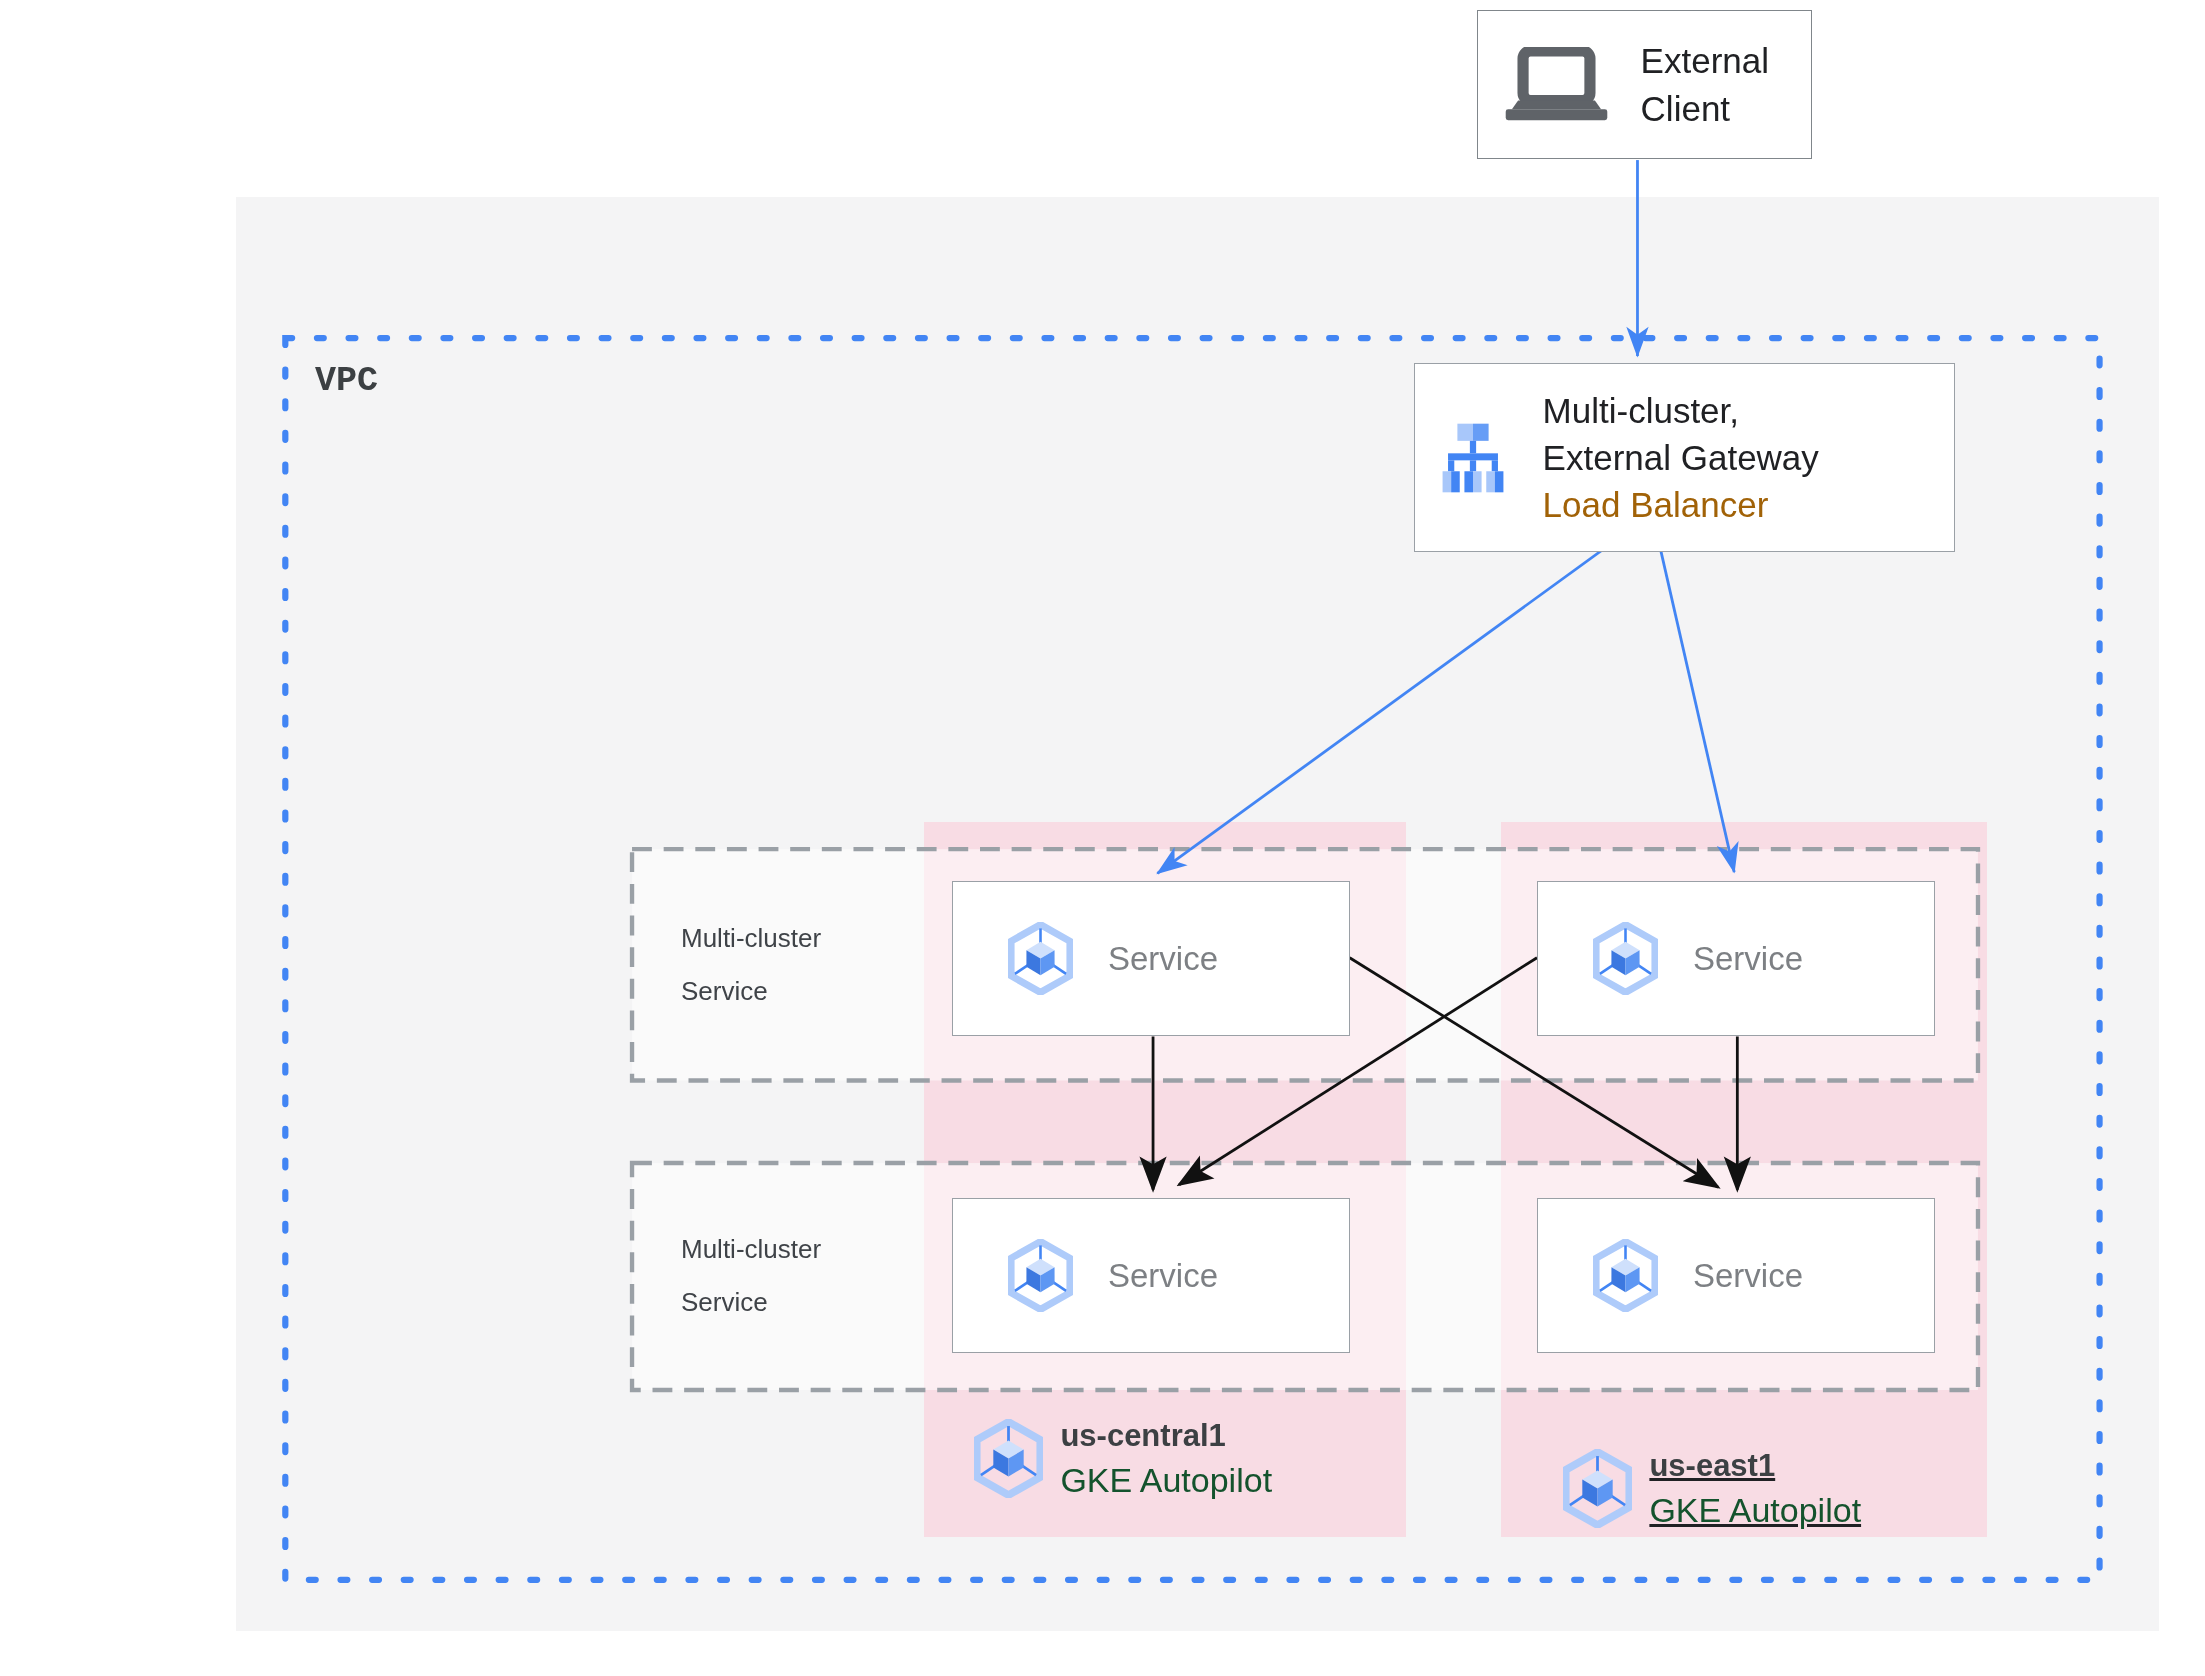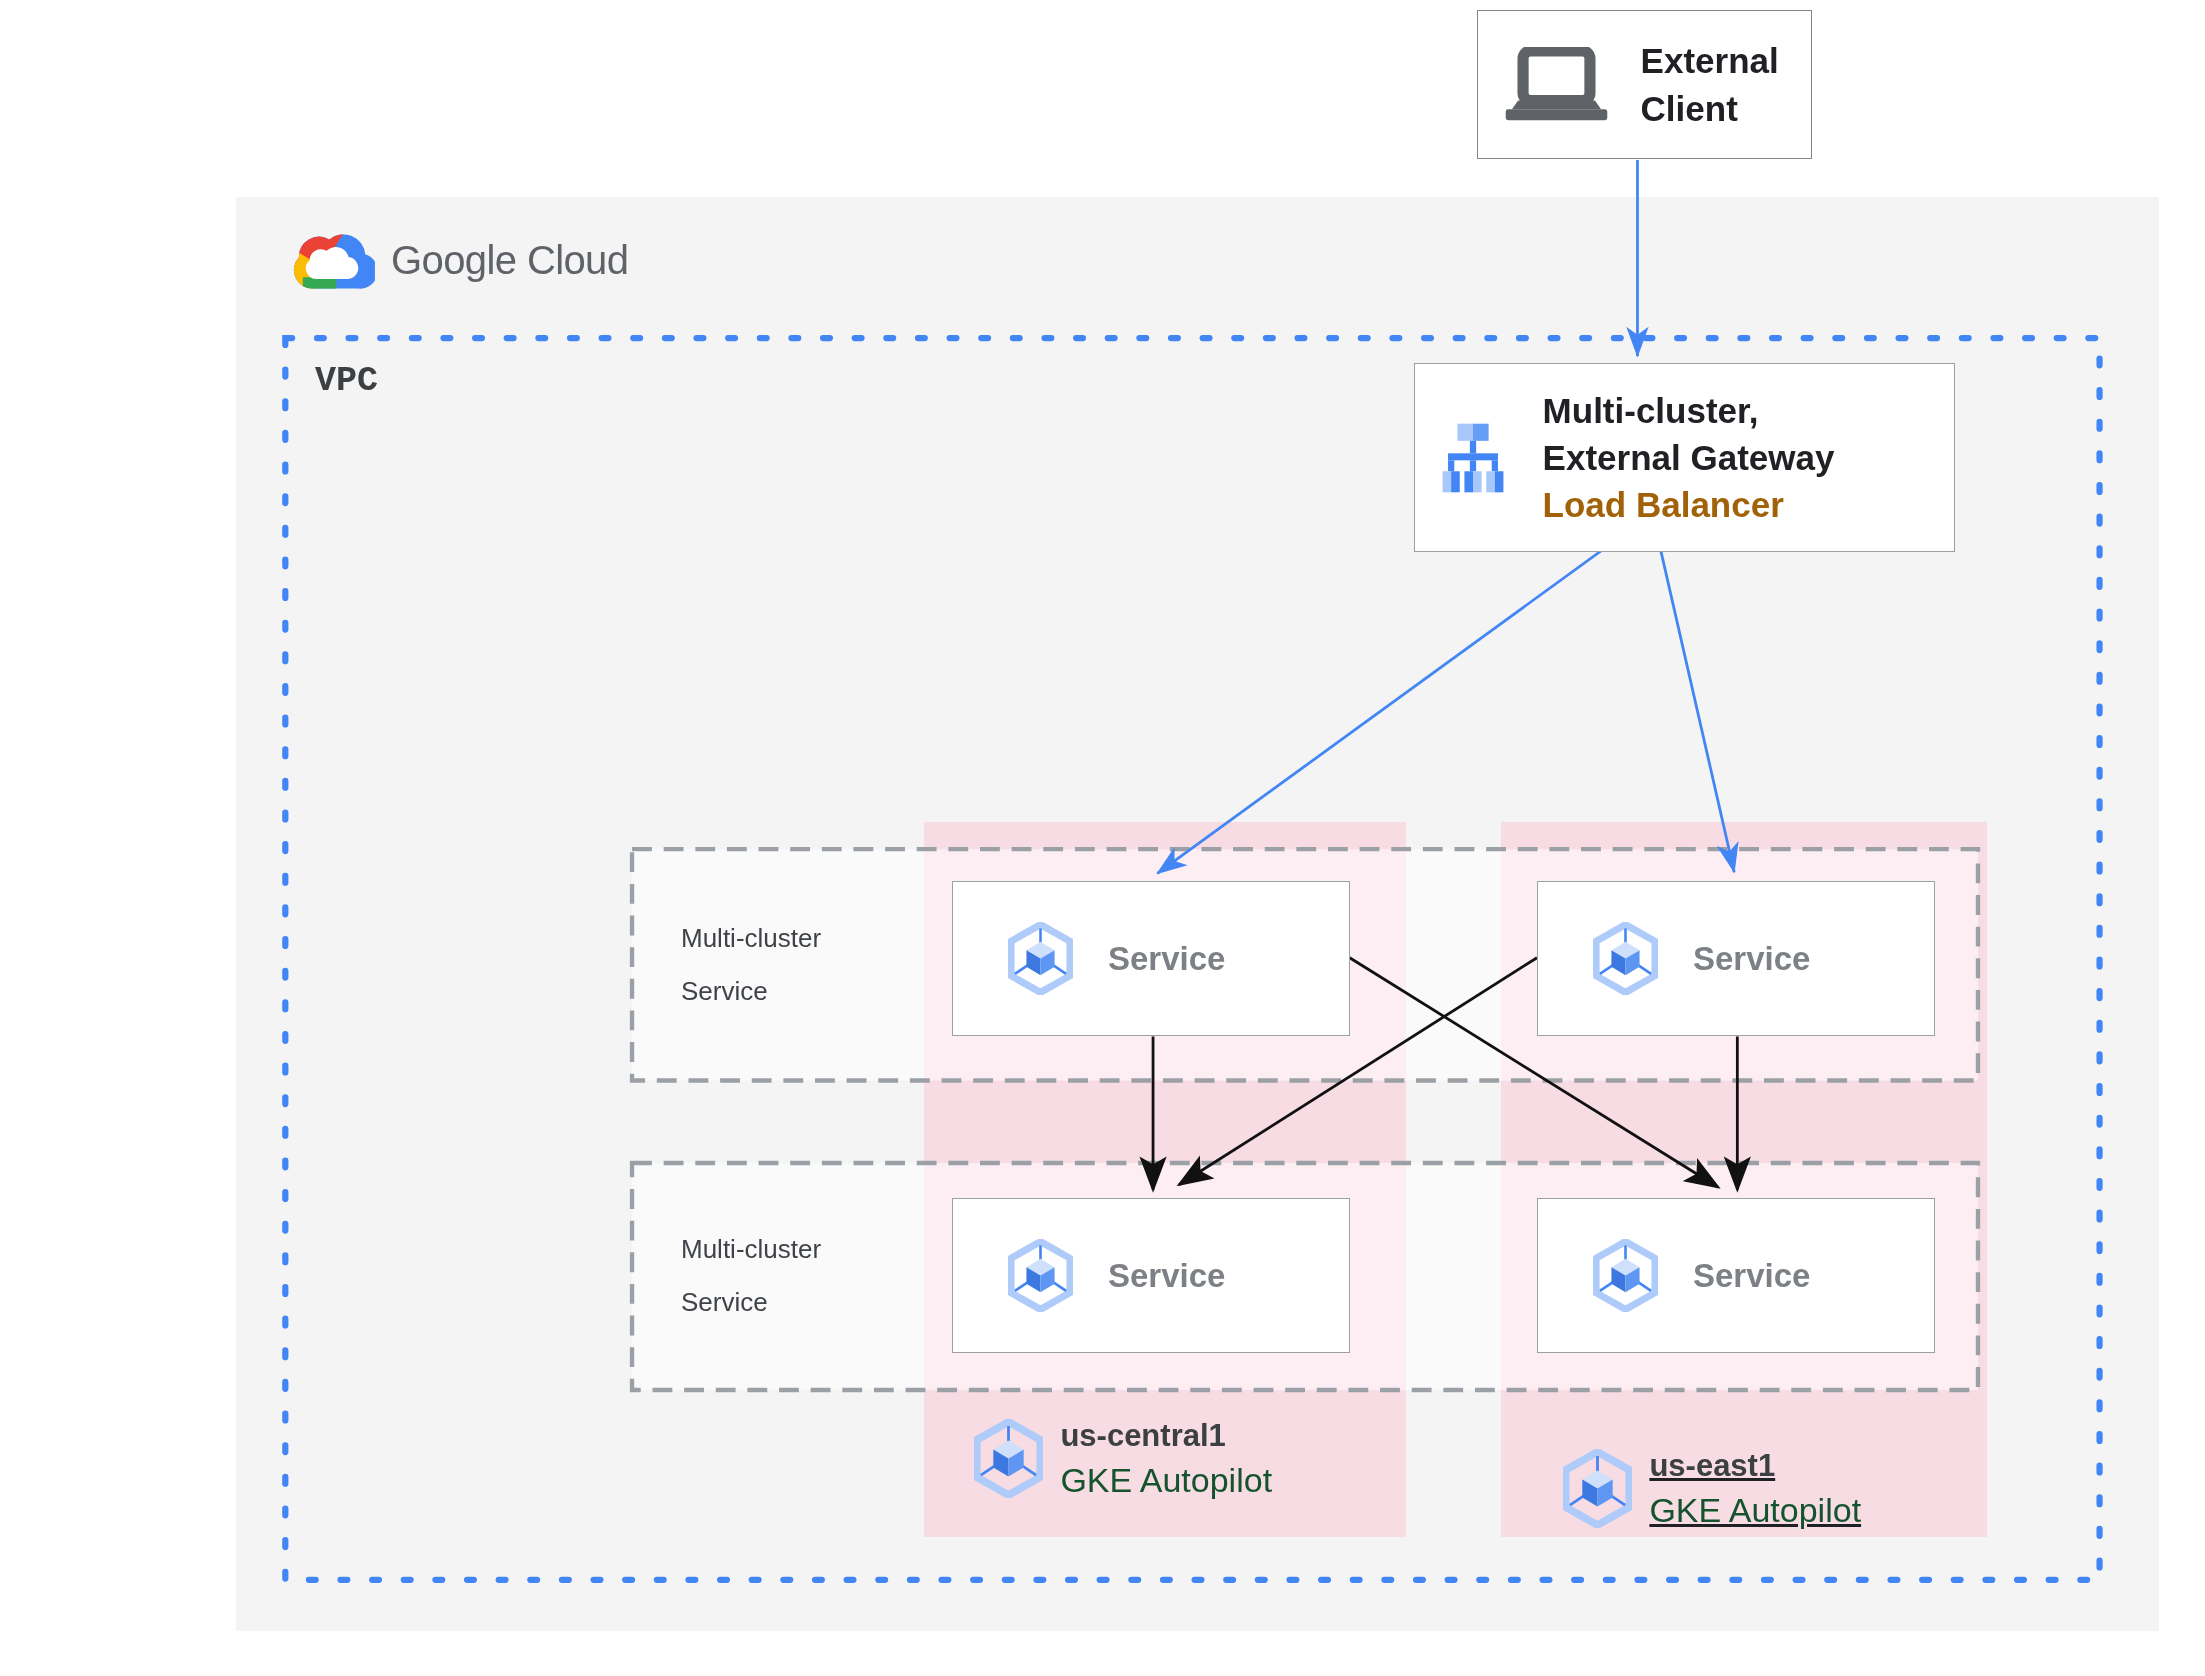--- a/index.html
+++ b/index.html
@@ -18,21 +18,21 @@
   .pink-band.left{left:924px;width:482px;}
   .pink-band.right{left:1501px;width:486px;}
 
   
   #overlay{position:absolute;left:0;top:0;z-index:3;}
 
   
   .vpc-label{position:absolute;left:315px;top:361px;font-size:35px;font-weight:bold;color:#3c4043;z-index:4;font-family:Liberation Mono, monospace;}
 
   
-  .node{position:absolute;background:#ffffff;box-sizing:border-box;display:flex;align-items:center;z-index:4;font-weight:bold;}
+  .node{position:absolute;background:#ffffff;box-sizing:border-box;display:flex;align-items:center;z-index:4;}
   .node.thin{border:1.2px solid #9aa0a6;}
 
   .ext-client{left:1477px;top:10px;width:335px;height:149px;border:1.2px solid #80868b;padding-left:23.6px;gap:30px;}
   .ext-client .txt{font-size:35px;line-height:48px;color:#202124;}
 
   .lb-box{left:1414px;top:363px;width:541px;height:189px;border:1.2px solid #9aa0a6;padding-left:18.6px;gap:31px;}
   .lb-box .txt{font-size:35px;line-height:47px;color:#202124;}
   .lb-box .sub{color:#a16207;}
 
   .svc-box{width:398px;height:155px;padding-left:55px;gap:35px;}
@@ -84,37 +84,20 @@
     <line x1="2640" y1="258" x2="2640" y2="574" stroke="#4285f4" stroke-width="4.5" marker-end="url(#arrowBlue)"></line>
     <line x1="2664" y1="828" x2="1866" y2="1408" stroke="#4285f4" stroke-width="4.5" marker-end="url(#arrowBlue)"></line>
     <line x1="2664" y1="828" x2="2796" y2="1406" stroke="#4285f4" stroke-width="4.5" marker-end="url(#arrowBlue)"></line>
 
     <line x1="1859" y1="1671" x2="1859" y2="1918" stroke="#111111" stroke-width="4.5" marker-end="url(#arrowBlack)"></line>
     <line x1="2801" y1="1671" x2="2801" y2="1918" stroke="#111111" stroke-width="4.5" marker-end="url(#arrowBlack)"></line>
     <line x1="2176" y1="1544" x2="2770" y2="1914" stroke="#111111" stroke-width="4.5" marker-end="url(#arrowBlack)"></line>
     <line x1="2478" y1="1544" x2="1901" y2="1910" stroke="#111111" stroke-width="4.5" marker-end="url(#arrowBlack)"></line>
   </svg>
 
-  <div class="gc-logo">
-    <svg class="icon" width="88" height="65" viewBox="0 0 100 74">
-      <defs>
-        <clipPath id="cloudClip">
-          <path d="M29,69 A21,21 0 0 1 13.5,33.5 A23,23 0 0 1 48,13 A25,25 0 0 1 89,30 A20,20 0 0 1 81,69 Z"></path>
-        </clipPath>
-      </defs>
-      <g clip-path="url(#cloudClip)">
-        <rect x="0" y="0" width="100" height="74" fill="#4285f4"></rect>
-        <polygon points="0,0 68,0 40,44 0,44" fill="#ea4335"></polygon>
-        <polygon points="0,20 40,44 30,74 0,74" fill="#fbbc05"></polygon>
-        <polygon points="18,56 56,56 56,74 18,74" fill="#34a853"></polygon>
-      </g>
-      <path d="M33,58 A12,12 0 0 1 25.5,37 A13,13 0 0 1 45,26 A15,15 0 0 1 70,33 A12.5,12.5 0 0 1 67,58 Z" fill="#ffffff"></path>
-    </svg>
-    <span class="gc-logo-text">Google Cloud</span>
-  </div>
 
   <div class="vpc-label">VPC</div>
 
   <div class="node ext-client">
     <svg class="icon" width="109" height="76" viewBox="0 0 88 61">
       <rect x="17" y="3" width="54" height="40" rx="6" fill="#ffffff" stroke="#5f6368" stroke-width="9"></rect>
       <path d="M13,43 h62 l5,7 H8 Z" fill="#5f6368"></path>
       <rect x="3" y="50" width="82" height="9" rx="2" fill="#5f6368"></rect>
     </svg>
     <div class="txt">

